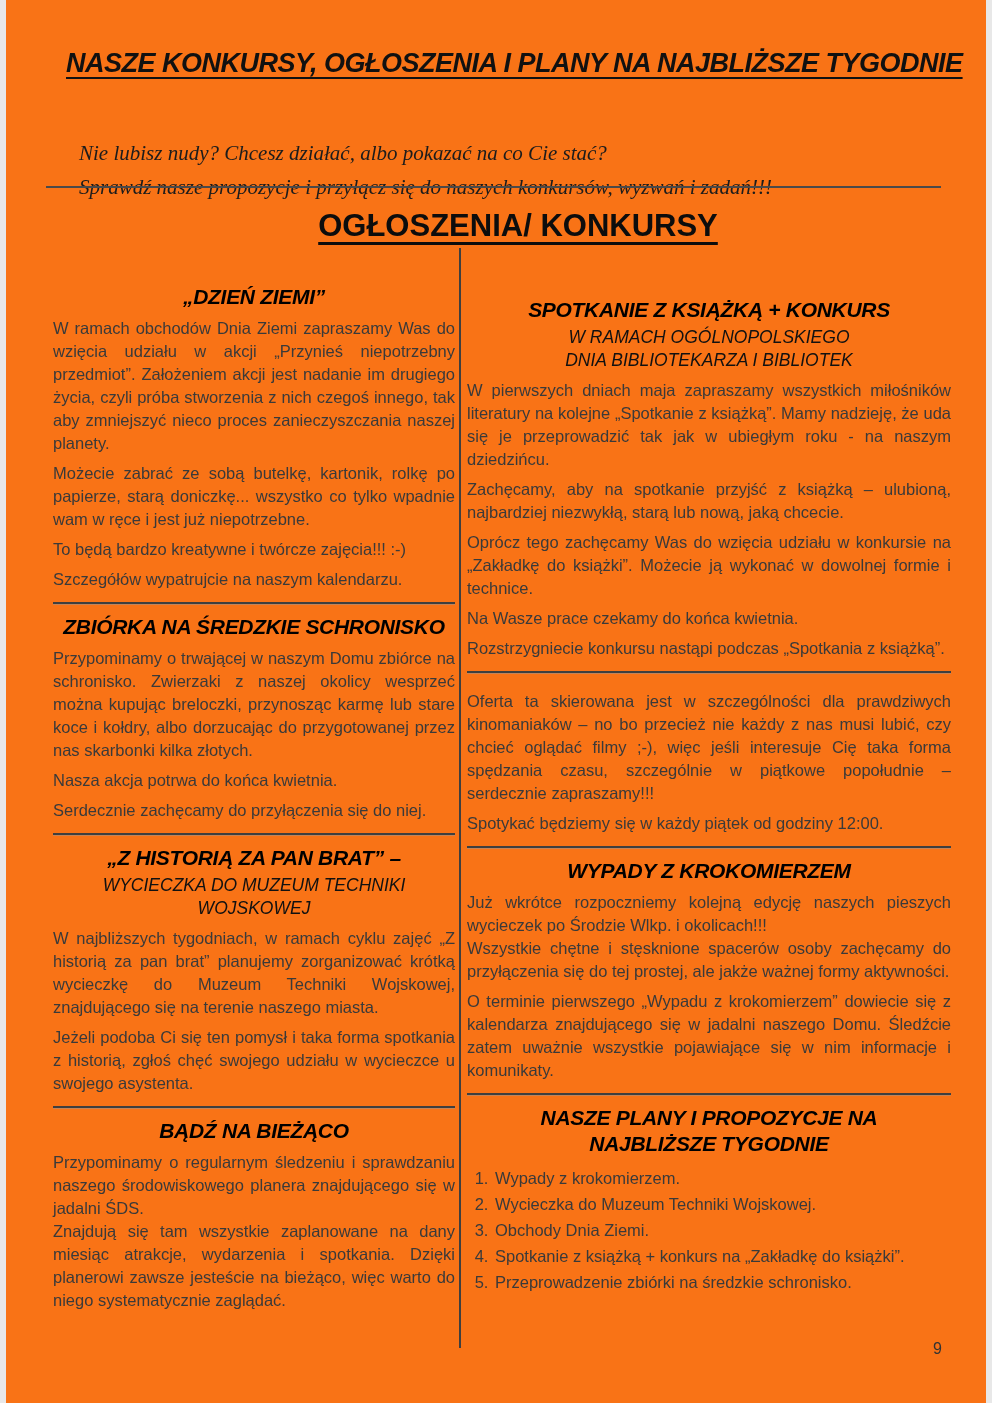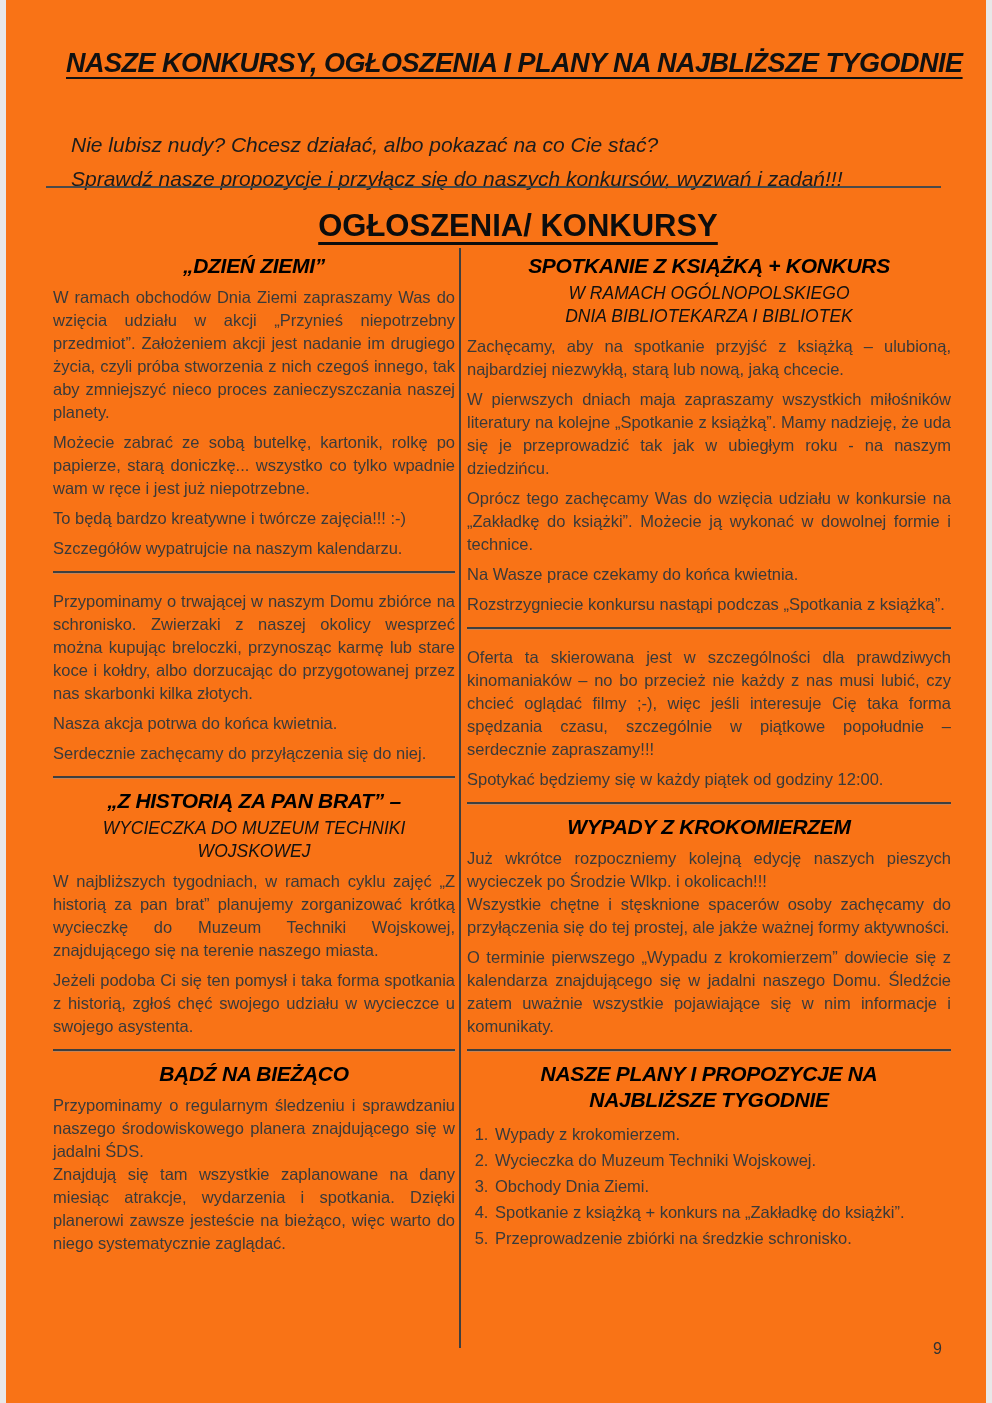--- a/index.html
+++ b/index.html
@@ -15,37 +15,37 @@
   
   .main-title{
     position:absolute;left:60px;top:48px;width:880px;
     margin:0;
     font-size:27px;font-weight:bold;font-style:italic;
     letter-spacing:-0.5px;color:#111;
     text-decoration:underline;text-decoration-thickness:2px;text-underline-offset:5px;
     white-space:nowrap;
   }
   .intro{
-    position:absolute;left:57px;top:120px;width:880px;margin:8px;
-    font-size:21px;line-height:34px;font-style:italic;font-weight:500;color:#1c1c1c;
+    position:absolute;left:57px;top:120px;width:880px;margin:16px;
+    font-size:21px;line-height:34px;font-style:italic;font-weight:500;color:#1c1c1c;font-family:Liberation Serif, serif;
   }
   .top-rule{
     position:absolute;left:40px;top:186px;width:895px;height:0;
     border:0;border-top:2px solid #4a4a4a;margin:0;
   }
   .announce-header{
     position:absolute;left:0;top:192px;width:992px;margin:16px;
     text-align:center;
     font-size:31px;font-weight:bold;color:#0d0d0d;letter-spacing:0;
     text-decoration:underline;text-decoration-thickness:3px;text-underline-offset:6px;
   }
   
   .columns{
     position:absolute;left:47px;top:248px;width:898px;
-    display:flex;align-items:flex-start;
+    display:flex;align-items:center;
   }
   .col{min-width:0;}
   .col-left{width:402px;}
   .vline{
     width:2px;height:1100px;background:#3f3f3f;
     margin-left:4px;margin-right:6px;flex:none;
   }
   .col-right{flex:1;}
   .sec{padding:5px 0 6px 0;}
   .sec-title{
@@ -102,20 +102,21 @@
         <h3 class="sec-title">„DZIEŃ ZIEMI”</h3>
         <p class="body">W ramach obchodów Dnia Ziemi zapraszamy Was do wzięcia udziału w akcji „Przynieś niepotrzebny przedmiot”. Założeniem akcji jest nadanie im drugiego życia, czyli próba stworzenia z nich czegoś innego, tak aby zmniejszyć nieco proces zanieczyszczania naszej planety.</p>
         <p class="body">Możecie zabrać ze sobą butelkę, kartonik, rolkę po papierze, starą doniczkę... wszystko co tylko wpadnie wam w ręce i jest już niepotrzebne.</p>
         <p class="body">To będą bardzo kreatywne i twórcze zajęcia!!! :-)</p>
         <p class="body">Szczegółów wypatrujcie na naszym kalendarzu.</p>
       </section>
 
       <hr class="sec-rule">
 
       <section class="sec">
+        <h3 class="sec-title">ZBIÓRKA NA ŚREDZKIE SCHRONISKO</h3>
         <p class="body">Przypominamy o trwającej w naszym Domu zbiórce na schronisko. Zwierzaki z naszej okolicy wesprzeć można kupując breloczki, przynosząc karmę lub stare koce i kołdry, albo dorzucając do przygotowanej przez nas skarbonki kilka złotych.</p>
         <p class="body">Nasza akcja potrwa do końca kwietnia.</p>
         <p class="body">Serdecznie zachęcamy do przyłączenia się do niej.</p>
       </section>
 
       <hr class="sec-rule">
 
       <section class="sec">
         <h3 class="sec-title">„Z HISTORIĄ ZA PAN BRAT” –</h3>
         <h4 class="sec-subtitle">WYCIECZKA DO MUZEUM TECHNIKI WOJSKOWEJ</h4>
@@ -134,22 +135,22 @@
     </div>
 
     <div class="vline"></div>
 
     <div class="col col-right">
 
       <section class="sec">
         <h3 class="sec-title">SPOTKANIE Z KSIĄŻKĄ + KONKURS</h3>
         <h4 class="sec-subtitle">W RAMACH OGÓLNOPOLSKIEGO
 DNIA BIBLIOTEKARZA I BIBLIOTEK</h4>
+        <p class="body">W pierwszych dniach maja zapraszamy wszystkich miłośników literatury na kolejne „Spotkanie z książką”. Mamy nadzieję, że uda się je przeprowadzić tak jak w ubiegłym roku - na naszym dziedzińcu.</p>
         <p class="body">Zachęcamy, aby na spotkanie przyjść z książką – ulubioną, najbardziej niezwykłą, starą lub nową, jaką chcecie.</p>
-        <p class="body">W pierwszych dniach maja zapraszamy wszystkich miłośników literatury na kolejne „Spotkanie z książką”. Mamy nadzieję, że uda się je przeprowadzić tak jak w ubiegłym roku - na naszym dziedzińcu.</p>
         <p class="body">Oprócz tego zachęcamy Was do wzięcia udziału w konkursie na „Zakładkę do książki”. Możecie ją wykonać w dowolnej formie i technice.</p>
         <p class="body">Na Wasze prace czekamy do końca kwietnia.</p>
         <p class="body">Rozstrzygniecie konkursu nastąpi podczas „Spotkania z książką”.</p>
       </section>
 
       <hr class="sec-rule">
 
       <section class="sec">
         <p class="body">Oferta ta skierowana jest w szczególności dla prawdziwych kinomaniaków – no bo przecież nie każdy z nas musi lubić, czy chcieć oglądać filmy ;-), więc jeśli interesuje Cię taka forma spędzania czasu, szczególnie w piątkowe popołudnie – serdecznie zapraszamy!!!</p>
         <p class="body">Spotykać będziemy się w każdy piątek od godziny 12:00.</p>

